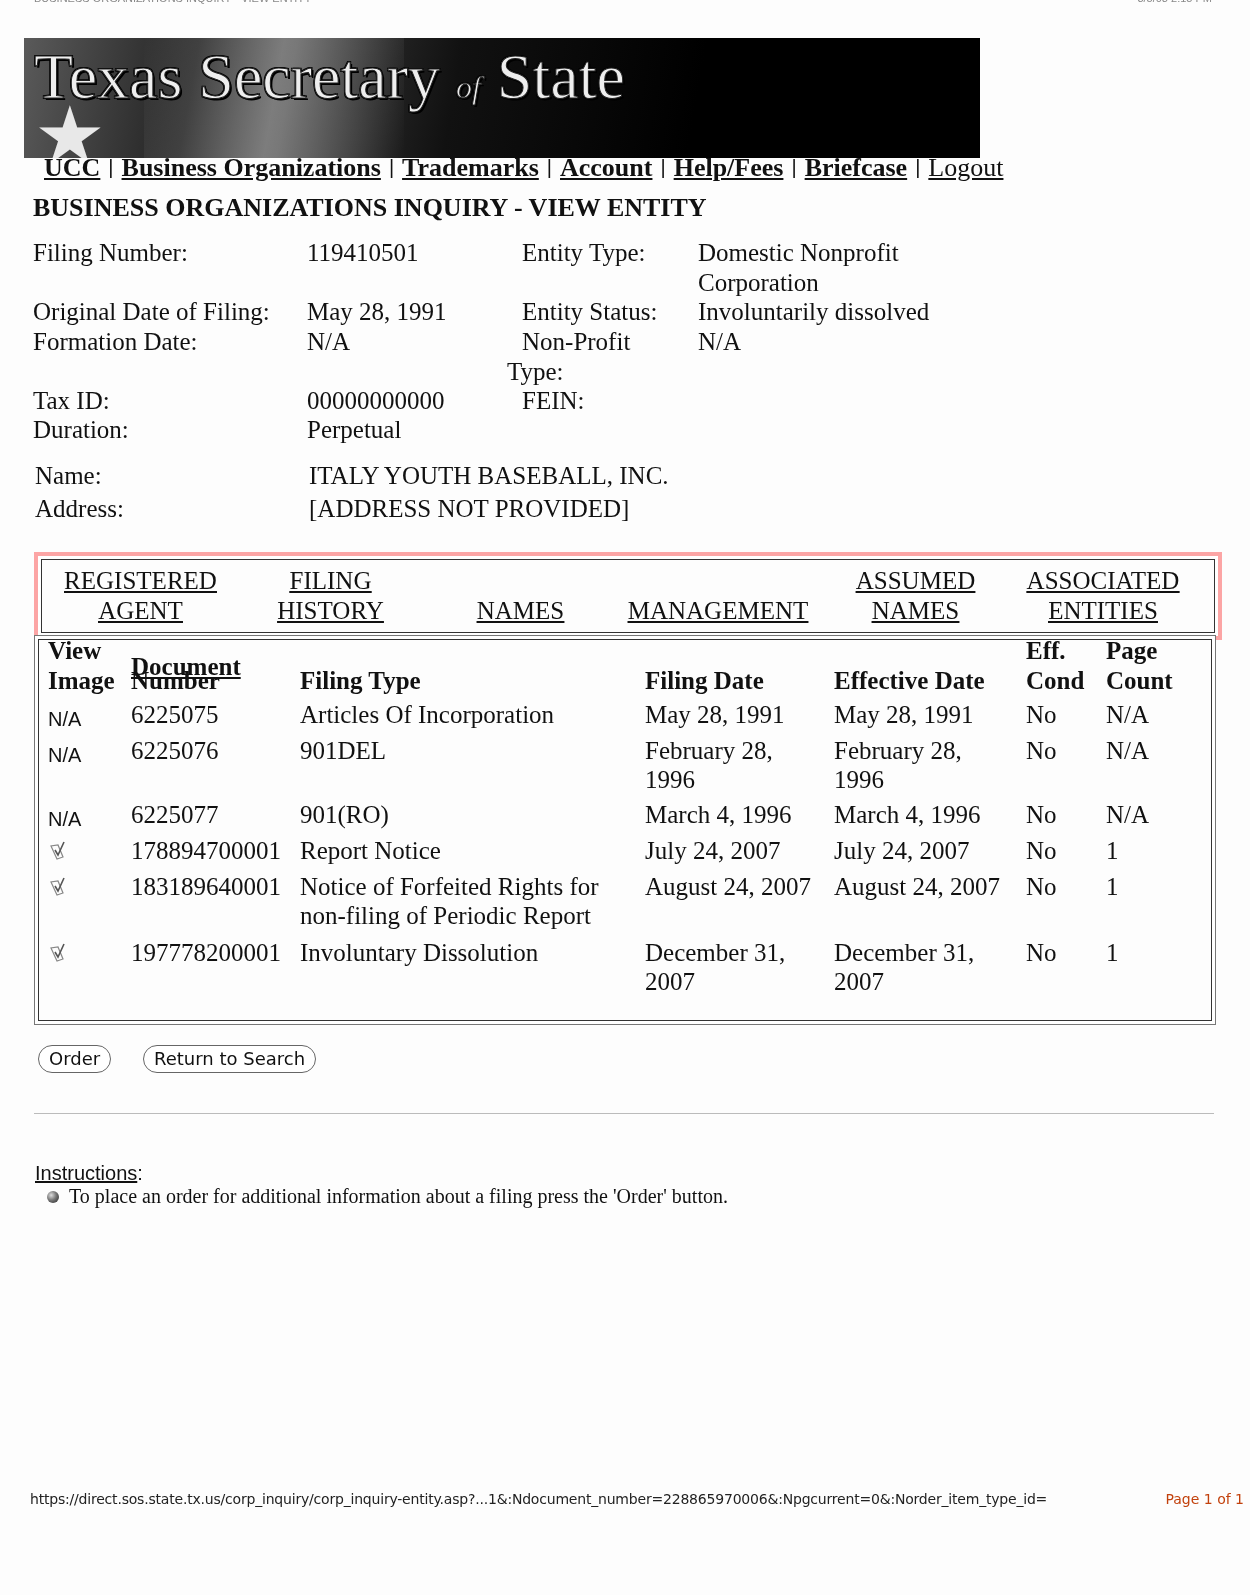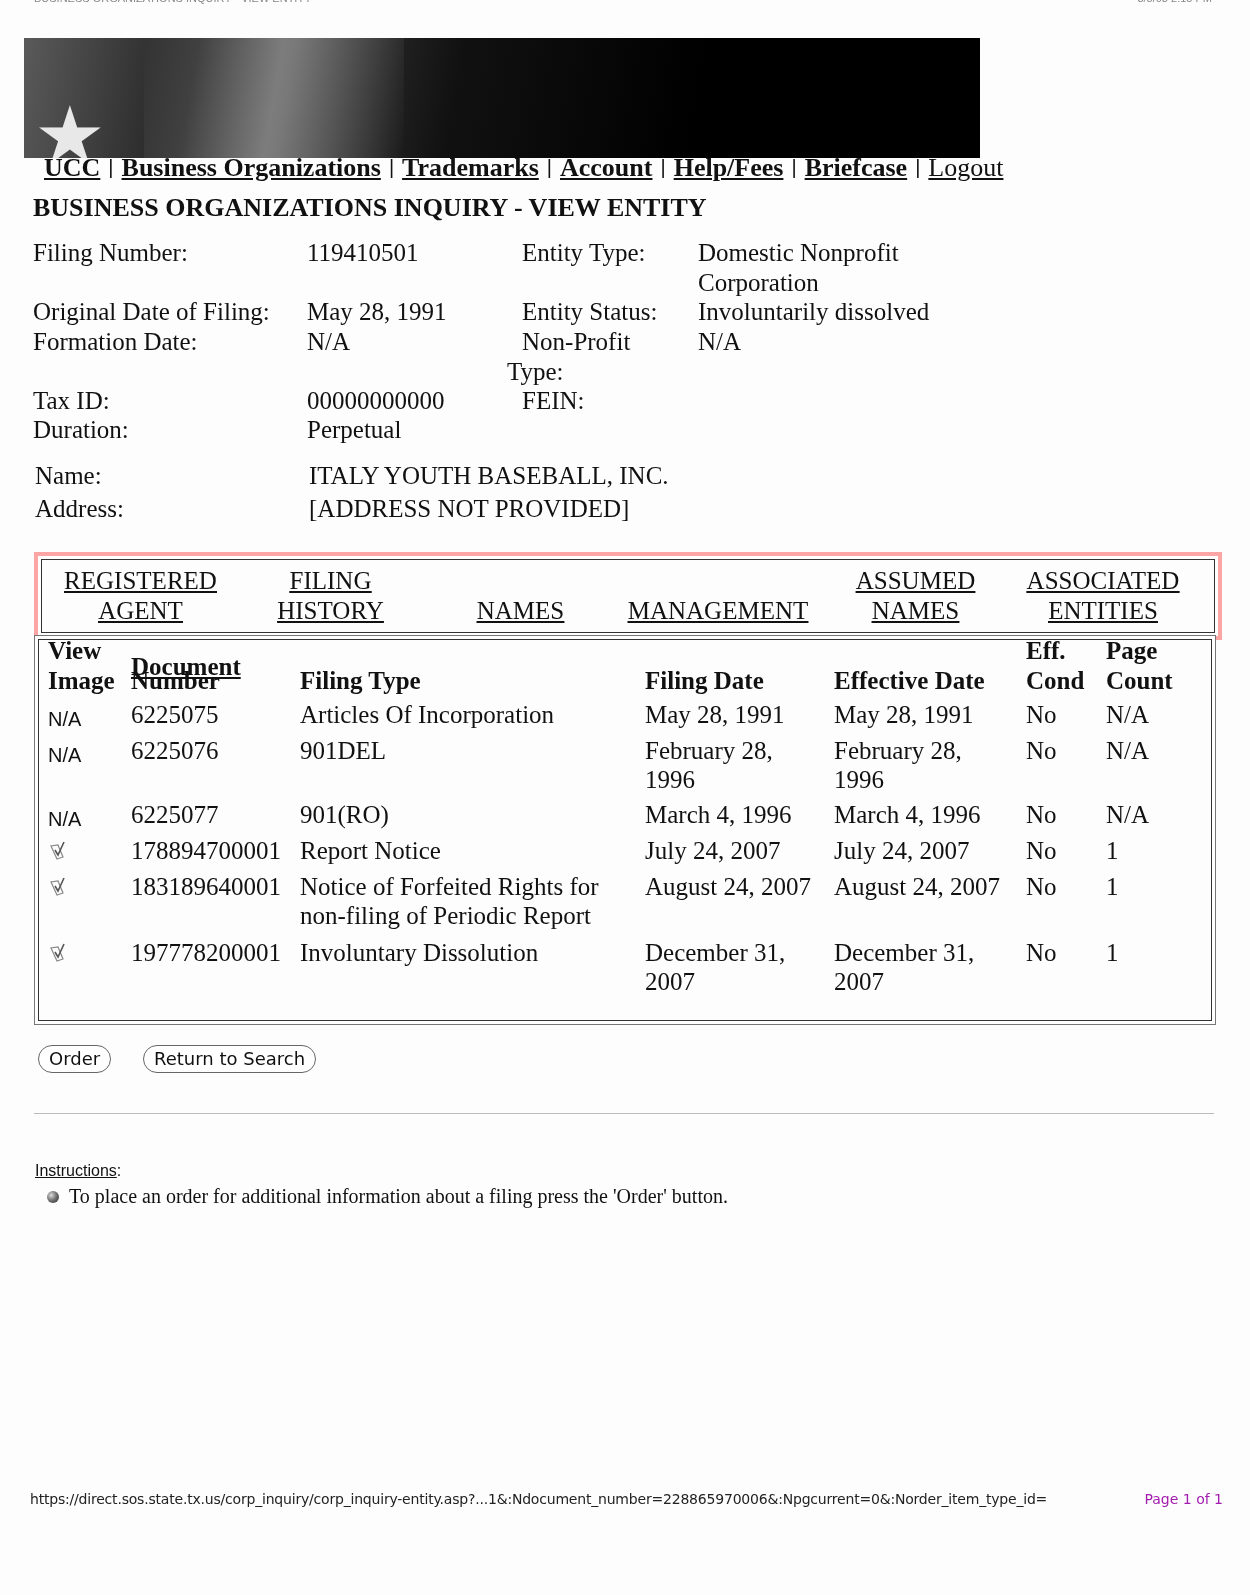--- a/index.html
+++ b/index.html
@@ -81,52 +81,53 @@
 
   .btn {
     position: absolute; font-family: "DejaVu Sans", sans-serif; font-size: 18px; line-height: 26px;
     border: 1.5px solid #666; border-radius: 14px; background: #fff; padding: 0 10px;
     color: #111; white-space: nowrap;
   }
   .hr { position: absolute; left: 34px; top: 1113px; width: 1180px; height: 0; border-top: 1px solid #bbb; }
 
   .instr-title {
     position: absolute; left: 35px; top: 1162px; font-family: "Liberation Sans", sans-serif;
-    font-size: 16px; text-decoration: underline; white-space: nowrap;
+    font-size: 20px; text-decoration: underline; white-space: nowrap;
   }
   .instr-bullet {
     position: absolute; left: 47px; top: 1191px; width: 12px; height: 12px; border-radius: 50%;
     background: radial-gradient(circle at 35% 35%, #ddd 0%, #777 45%, #222 100%);
   }
   .instr-text {
     position: absolute; left: 69px; top: 1185px; font-family: Liberation Serif, serif;
     font-size: 20px; white-space: nowrap;
   }
 
   .print-footer-url {
     position: absolute; left: 30px; top: 1491px; font-family: "DejaVu Sans", sans-serif;
     font-size: 14px; color: #222; white-space: nowrap; letter-spacing: -0.2px;
   }
   .print-footer-page {
-    position: absolute; right: 27px; top: 1491px; font-family: "DejaVu Sans", sans-serif;
-    font-size: 14px; color: #a21caf; white-space: nowrap;
+    position: absolute; right: 6px; top: 1491px; font-family: "DejaVu Sans", sans-serif;
+    font-size: 14px; color: #c2410c; white-space: nowrap;
   }
 </style>
 </head>
 <body>
 
 <div class="print-header">
   <span class="ph-left">BUSINESS ORGANIZATIONS INQUIRY - VIEW ENTITY</span>
   <span class="ph-right">3/5/08 2:15 PM</span>
 </div>
 
 <div class="banner">
   <div class="flag-light"></div>
   <div class="swoosh"></div>
   <div class="star">★</div>
+  <div class="title1"><span>Texas Secretary </span><span class="of">of</span><span> State</span></div>
 </div>
 
 <div class="nav">
   <a>UCC</a><span class="sep">|</span><a>Business Organizations</a><span class="sep">|</span><a>Trademarks</a><span class="sep">|</span><a>Account</a><span class="sep">|</span><a>Help/Fees</a><span class="sep">|</span><a>Briefcase</a><span class="sep">|</span><a class="logout">Logout</a>
 </div>
 
 <div class="page-title">BUSINESS ORGANIZATIONS INQUIRY - VIEW ENTITY</div>
 
 <div class="info lbl" style="left:33px;top:238px;">Filing Number:</div>
 <div class="info" style="left:307px;top:238px;">119410501</div>

